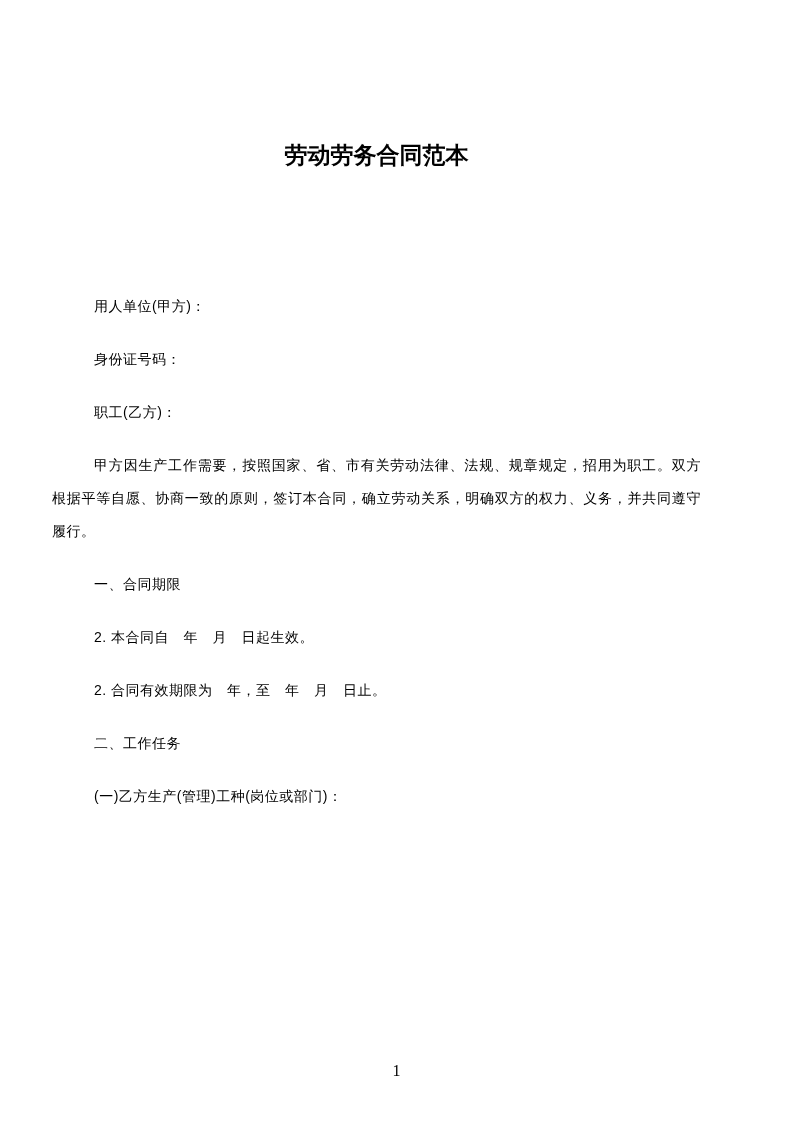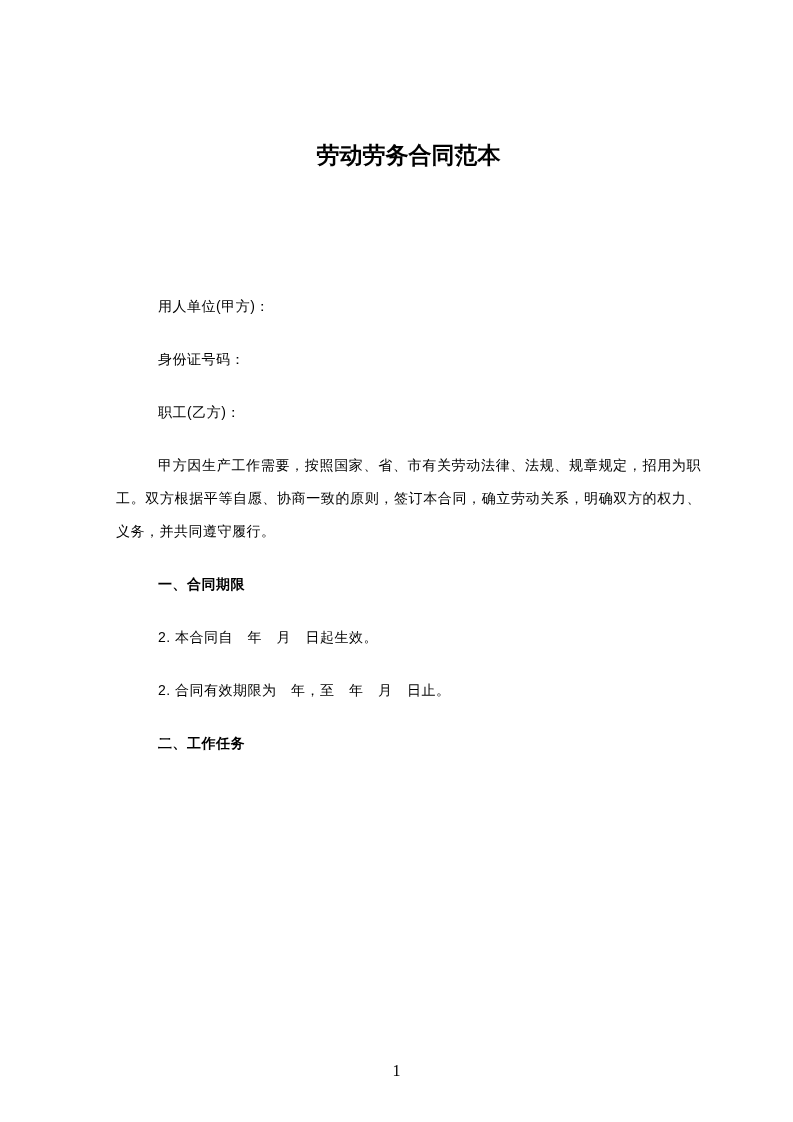--- a/index.html
+++ b/index.html
@@ -11,39 +11,39 @@
     position: relative;
     width: 793px;
     height: 1122px;
     background: #ffffff;
     color: #000000;
     font-family: "Liberation Sans", "DejaVu Sans", sans-serif;
     overflow: hidden;
     margin: 0 auto;
   }
   .content {
-    padding: 138px 92px 0 116px;
+    padding: 138px 92px 0 52px;
   }
   .doc-title {
     font-size: 23px;
     font-weight: bold;
     text-align: center;
     line-height: 34px;
     margin: 0 0 118px 0;
   }
   .para {
     font-size: 14px;
     line-height: 33px;
     margin: 0 0 20px 0;
     text-indent: 42px;
     text-align: justify;
     letter-spacing: 0.5px;
   }
   .heading {
-    font-weight: bold;
+    font-weight: normal;
   }
   .page-number {
     position: absolute;
     left: 0;
     right: 0;
     bottom: 42px;
     text-align: center;
     font-size: 16px;
     font-family: "Liberation Serif", "DejaVu Serif", serif;
     color: #000000;
@@ -69,17 +69,18 @@
 
     <p class="para">2. 本合同自　年　月　日起生效。</p>
 
     <p class="para">2. 合同有效期限为　年，至　年　月　日止。</p>
 
 
 
 
     <p class="para heading">二、工作任务</p>
 
+    <p class="para">(一)乙方生产(管理)工种(岗位或部门)：</p>
 
   </div>
 
   <div class="page-number">1</div>
 </div>
 
 </body></html>

